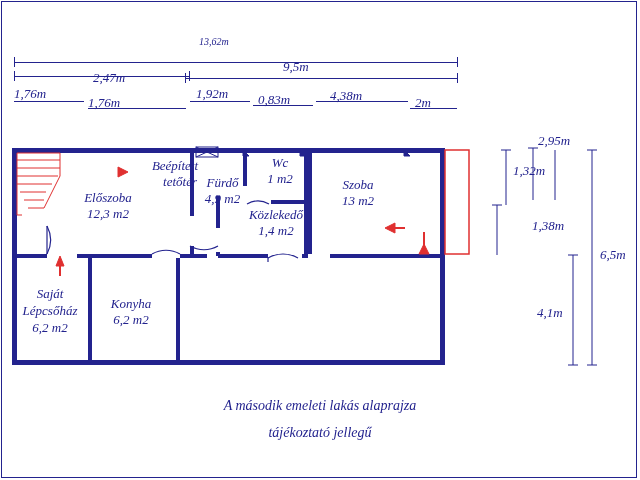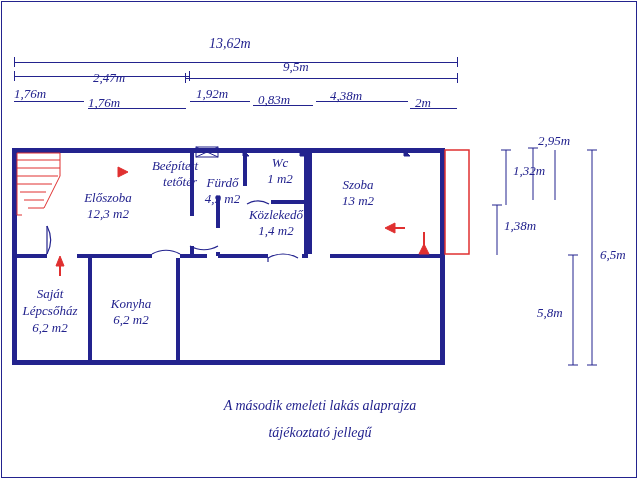--- a/index.html
+++ b/index.html
@@ -73,21 +73,21 @@
     pointer-events: none;
   }
 </style>
 </head>
 <body>
 
 <div id="root">
 
   <div id="frame"></div>
 
-  <div class="dimlabel" style="left:209px; top:36px; font-size:14px;">13,62m</div>
+  <div class="dimlabel" style="left:199px; top:36px; font-size:10px;">13,62m</div>
 
   <div class="hline" style="left:14px; top:62px; width:443px;"></div>
 
   <div class="vline" style="left:14px; top:57px; height:10px;"></div>
   <div class="vline" style="left:457px; top:57px; height:10px;"></div>
 
   <div class="dimlabel" style="left:283px; top:59px;">9,5m</div>
   <div class="hline" style="left:185px; top:78px; width:272px;"></div>
   <div class="vline" style="left:185px; top:73px; height:10px;"></div>
   <div class="vline" style="left:457px; top:73px; height:10px;"></div>
@@ -106,23 +106,23 @@
 
   <div class="hline" style="left:14px; top:101px; width:70px;"></div>
   <div class="hline" style="left:88px; top:108px; width:98px;"></div>
   <div class="hline" style="left:190px; top:101px; width:60px;"></div>
   <div class="hline" style="left:253px; top:105px; width:60px;"></div>
   <div class="hline" style="left:316px; top:101px; width:92px;"></div>
   <div class="hline" style="left:410px; top:108px; width:47px;"></div>
 
   <div class="dimlabel" style="left:538px; top:133px;">2,95m</div>
   <div class="dimlabel" style="left:513px; top:163px;">1,32m</div>
-  <div class="dimlabel" style="left:504px; top:218px;text-align:center;">1,38m</div>
+  <div class="dimlabel" style="left:532px; top:218px;text-align:center;">1,38m</div>
   <div class="dimlabel" style="left:600px; top:247px;">6,5m</div>
-  <div class="dimlabel" style="left:537px; top:305px;">5,8m</div>
+  <div class="dimlabel" style="left:537px; top:305px;">4,1m</div>
 
   <svg class="overlay" viewBox="0 0 640 480">
 
     <g stroke="#23238e" stroke-width="1" fill="none">
 
       <line x1="533" y1="148" x2="533" y2="200"></line>
       <line x1="528" y1="148" x2="538" y2="148"></line>
 
       <line x1="506" y1="150" x2="506" y2="205"></line>
       <line x1="501" y1="150" x2="511" y2="150"></line>

